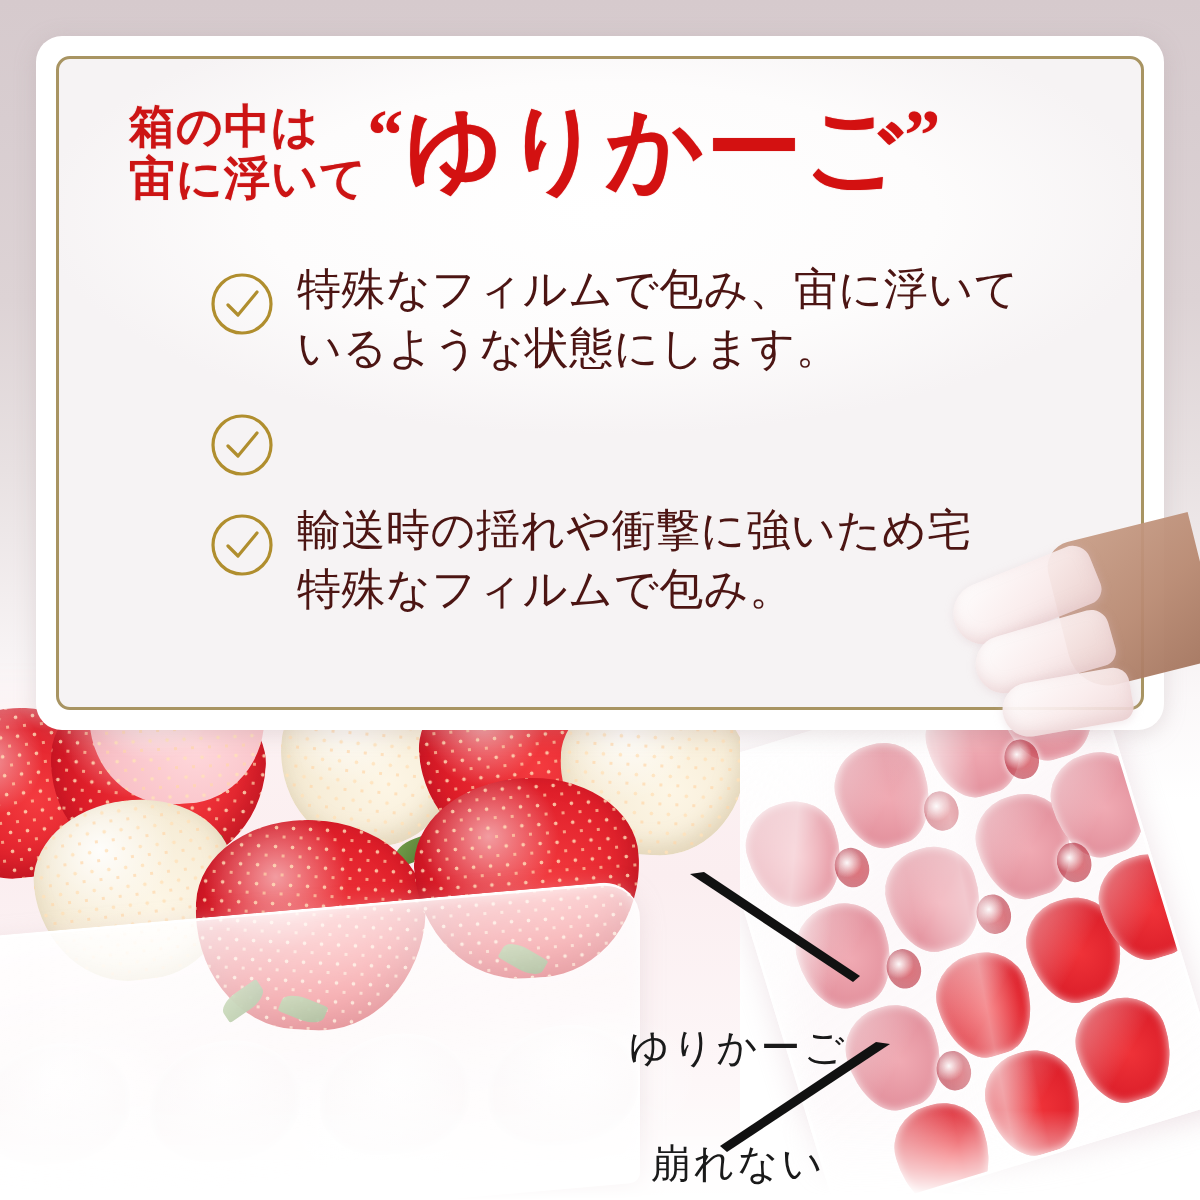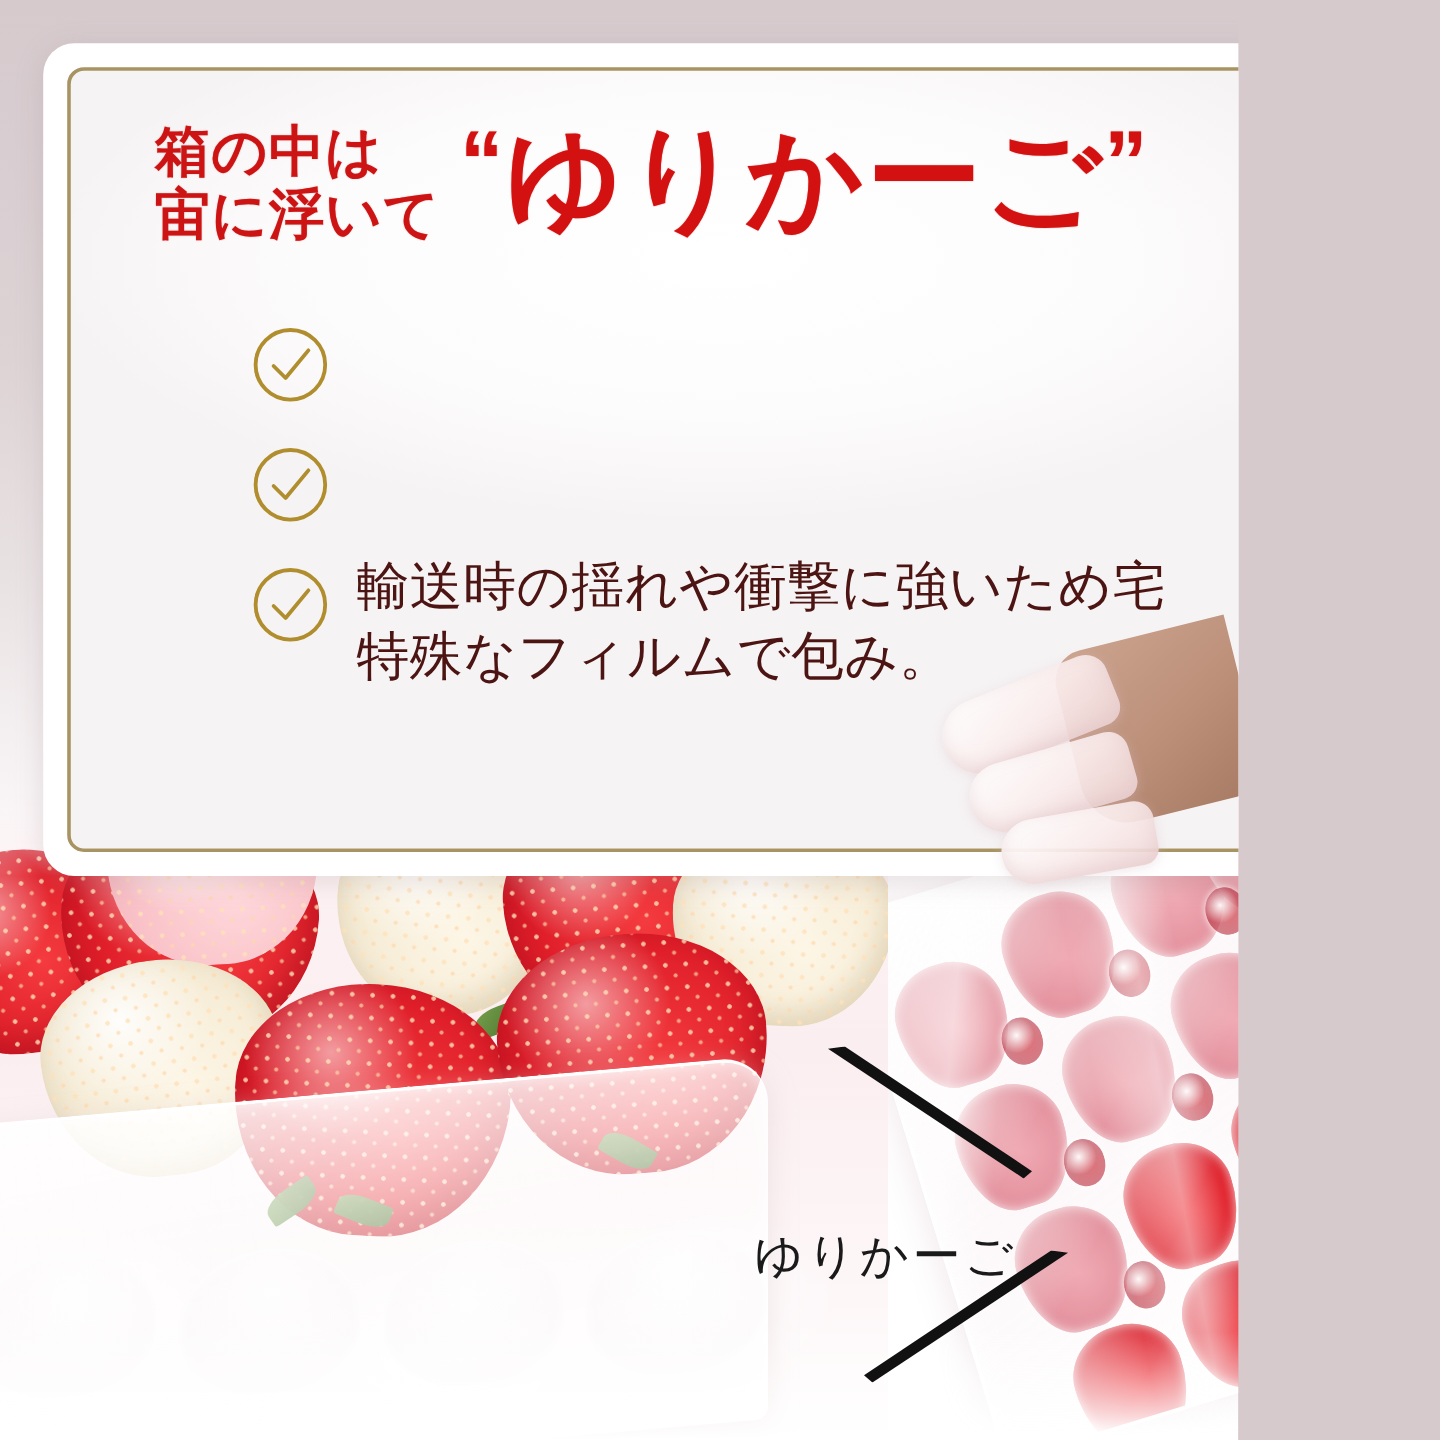--- a/index.html
+++ b/index.html
@@ -11,24 +11,23 @@
     width: 1200px;
     height: 1200px;
     overflow: hidden;
     font-family: "Liberation Serif", "DejaVu Serif", serif;
     background: #d6cacd;
   }
 
   
   #stage {
     position: relative;
-    width: 984px;
+    width: 1200px;
     height: 1200px;
     overflow: hidden;
-    padding-left: 48px;
   }
 
   
   .bg-gradient {
     position: absolute;
     inset: 0;
     background: linear-gradient(180deg,
         #d6cacd 0px,
         #d8cdd0 120px,
         #ddd3d5 300px,
@@ -244,27 +243,26 @@
     font-family: "Liberation Serif", "DejaVu Serif", serif;
     font-weight: 700;
     font-size: 46px;
     line-height: 1.12;
     letter-spacing: 1px;
     white-space: nowrap;
     text-shadow: 0 0 1px rgba(204,20,20,.5);
   }
   .headline-big {
     color: #d31111;
-    font-family: Liberation Sans, sans-serif;
+    font-family: Liberation Serif, serif;
     font-weight: 700;
     font-size: 96px;
     line-height: 1;
     letter-spacing: 2px;
     white-space: nowrap;
-    margin-left: 16px;
     position: relative;
     top: -4px;
     text-shadow: 0 0 1px rgba(211,17,17,.6);
   }
   .quote {
     font-size: 72px;
     vertical-align: top;
     position: relative;
     top: -2px;
   }
@@ -429,20 +427,22 @@
 
       <div class="bullets">
 
         <div class="bullet-row">
           <span class="check-icon">
             <svg width="66" height="66" viewBox="0 0 66 66">
               <circle cx="33" cy="33" r="29" fill="none" stroke="#b08e2e" stroke-width="3.2"></circle>
               <path d="M19 34 L29 44 L48 21" fill="none" stroke="#b08e2e" stroke-width="3.2" stroke-linecap="round" stroke-linejoin="round"></path>
             </svg>
           </span>
+          <span class="bullet-text">特殊なフィルムで包み、宙に浮いて
+いるような状態にします。</span>
         </div>
 
         <div class="bullet-row">
           <span class="check-icon">
             <svg width="66" height="66" viewBox="0 0 66 66">
               <circle cx="33" cy="33" r="29" fill="none" stroke="#b08e2e" stroke-width="3.2"></circle>
               <path d="M19 34 L29 44 L48 21" fill="none" stroke="#b08e2e" stroke-width="3.2" stroke-linecap="round" stroke-linejoin="round"></path>
             </svg>
           </span>
         </div>
@@ -468,19 +468,20 @@
     <div class="finger" style="left:34px;  top:104px; width:140px; height:58px; transform:rotate(-16deg);"></div>
     <div class="finger" style="left:62px;  top:156px; width:130px; height:54px; transform:rotate(-10deg);"></div>
   </div>
 
   <svg class="stroke stroke-top" width="170" height="110" viewBox="0 0 170 110">
     <polygon points="0,2 14,0 170,104 163,110" fill="#111111"></polygon>
   </svg>
 
   <div class="caption">
     <div>ゆりかーご</div>
+    <div>崩れない</div>
   </div>
 
   <svg class="stroke stroke-bottom" width="170" height="110" viewBox="0 0 170 110">
     <polygon points="170,2 156,0 0,104 7,110" fill="#111111"></polygon>
   </svg>
 
 </div>
 
 </body></html>

